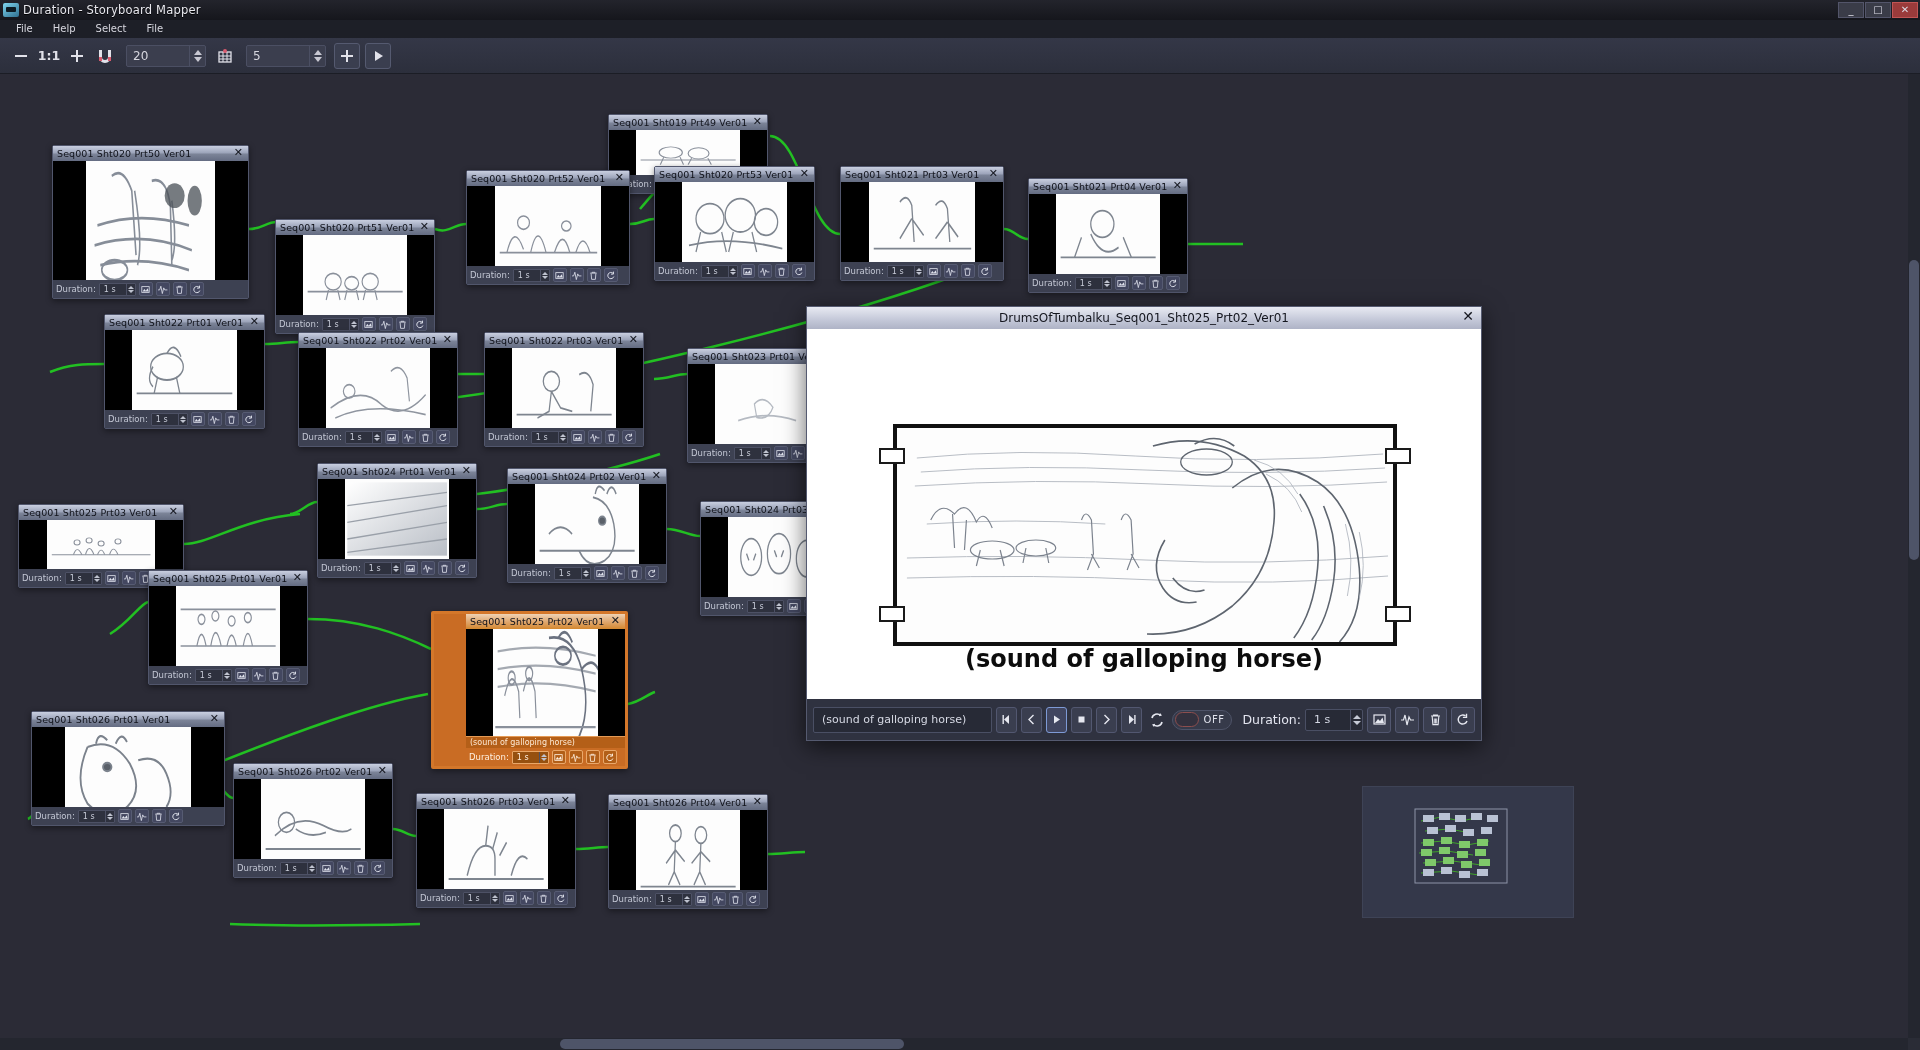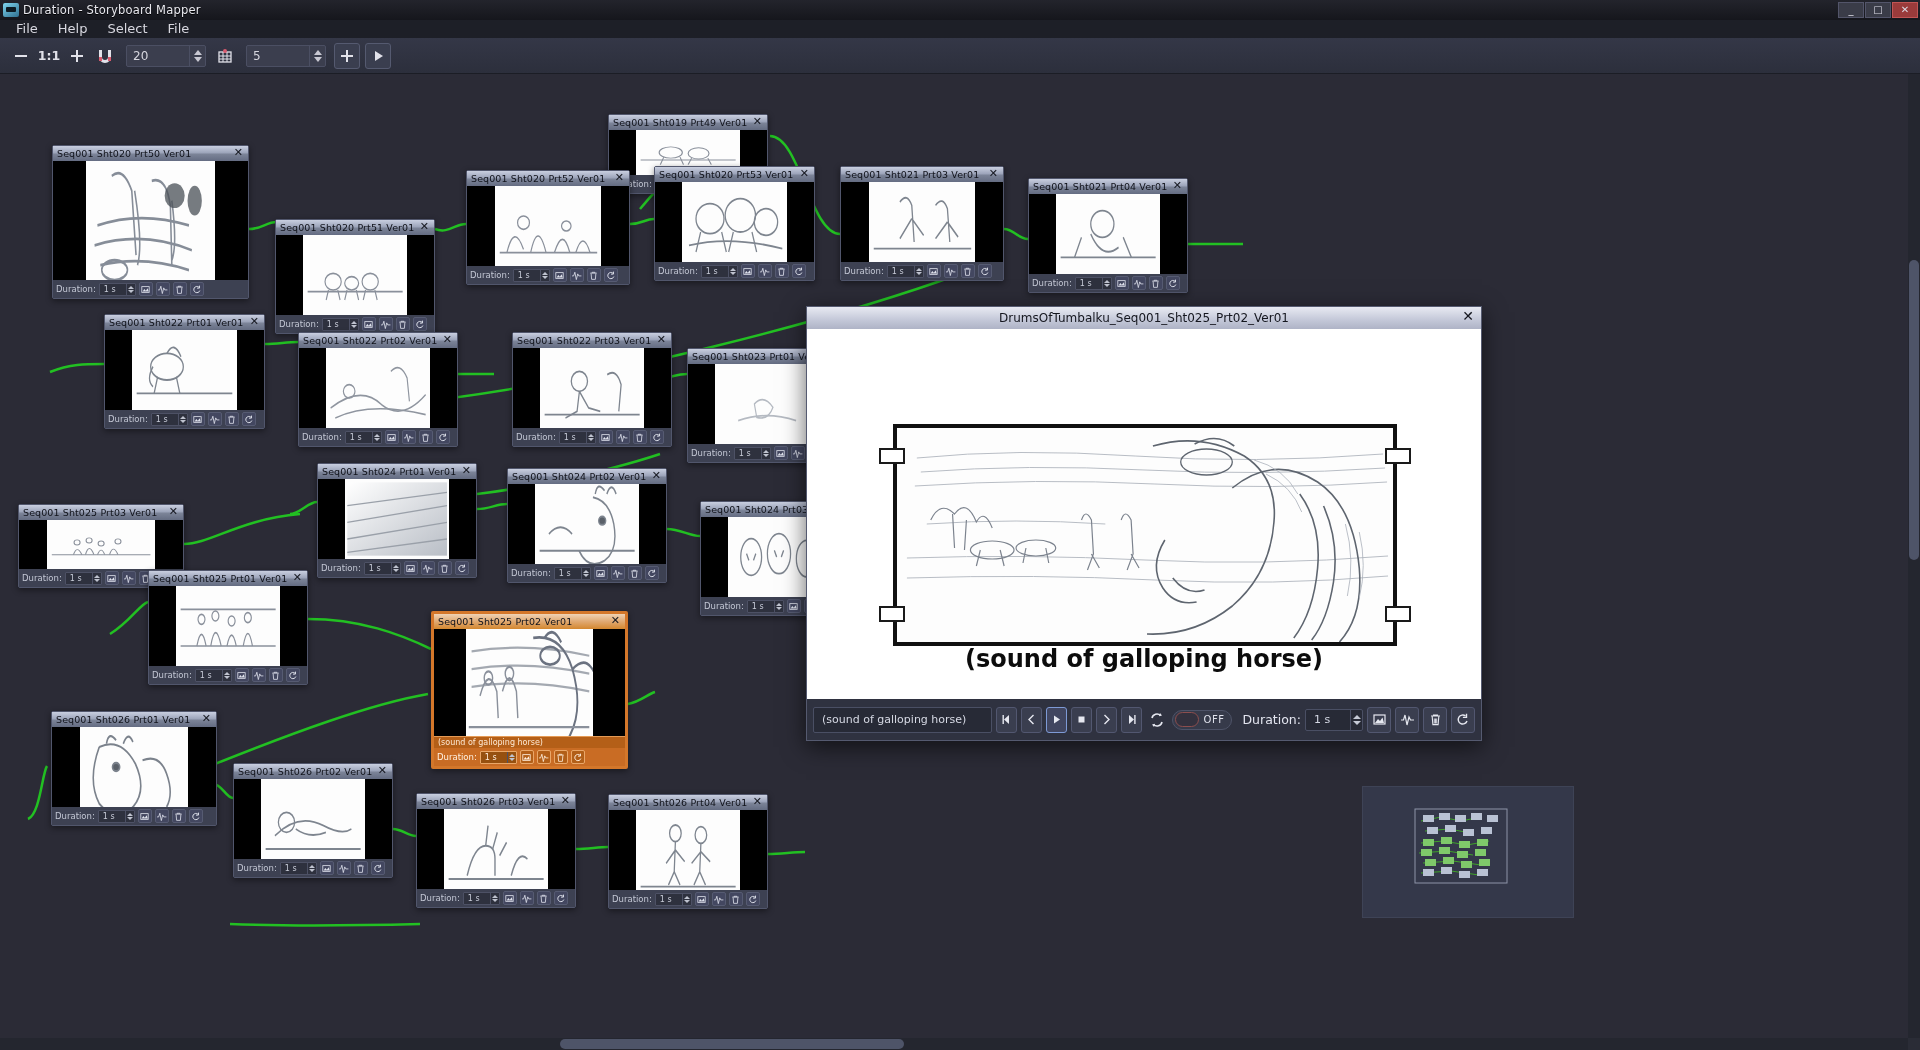--- a/index.html
+++ b/index.html
@@ -37,21 +37,21 @@
     font-size: 10px; line-height: 14px; text-align: center;
   }
   #titlebar .tb-btn.close { background: #9a3b3b; border-color:#c05555; }
 
   
   #menubar {
     position: absolute; left: 0; top: 20px; width: 1920px; height: 18px;
     background: #1d1f27; display: flex; align-items: center; padding-left: 6px;
   }
   #menubar .menu-item {
-    color: #d8d8e0; font-size: 13px; padding: 0 10px; line-height: 18px;
+    color: #d8d8e0; font-size: 10px; padding: 0 10px; line-height: 18px;
     cursor: default;
   }
 
   
   #toolbar {
     position: absolute; left: 0; top: 38px; width: 1920px; height: 36px;
     background: linear-gradient(180deg,#343747 0%, #2c2f3c 100%);
     border-bottom: 1px solid #1b1d25;
     display: flex; align-items: center; gap: 2px; padding-left: 8px;
   }
@@ -132,21 +132,21 @@
   .node .n-foot .f-ar i.u { border-bottom:3px solid #bfc3cf; }
   .node .n-foot .f-ar i.d { border-top:3px solid #bfc3cf; }
   .node .n-foot .f-btn {
     width: 14px; height: 14px; border: 1px solid #565b72; border-radius: 2px;
     background: #434760; display:flex; align-items:center; justify-content:center;
     color: #dfe2ec;
   }
   .node .n-foot .f-btn svg { display:block; }
 
   
-  .node.sel { border: 3px solid #d4772a; background: #c96c24; }
+  .node.sel { border: 3px solid #d4772a; background: #c96c24; padding-left: 32px; }
   .node.sel .n-title {
     background: linear-gradient(180deg,#f0d2b4 0%, #e0a972 50%, #d4872f 100%);
   }
   .node.sel .n-caption { background: #b45f18; color: #fde9d4; border-top-color:#e49a55; }
   .node.sel .n-foot { background: #c96c24; }
   .node.sel .n-foot .f-lab { color: #fff0e0; }
   .node.sel .n-foot .f-spin { background:#96500f; border-color:#e9a768; }
   .node.sel .n-foot .f-spin span { color:#ffeede; }
   .node.sel .n-foot .f-btn { background:#b25f18; border-color:#eaa86a; color:#fff1e2; }
   .arrowmark {
@@ -819,21 +819,21 @@
             </svg>
           </span>
       <span class="f-btn">
         <svg width="10" height="9" viewBox="0 0 12 11">
               <path d="M9.5 6.8 a3.8 3.8 0 1 1 -1.2 -4.2" fill="none" stroke="currentColor" stroke-width="1.2"></path>
               <path d="M9 .8 v3 h-3" fill="none" stroke="currentColor" stroke-width="1.2"></path>
             </svg>
           </span>
     </div>
       </div>
-      <div class="node" style="left: 512px; top: 258px; width: 160px;">
+      <div class="node" style="left: 484px; top: 258px; width: 160px;">
         <div class="n-title">
        <span class="t-label">Seq001 Sht022 Prt03 Ver01</span>
        <span class="n-close">✕</span>
      </div>
      <div class="n-body" style="height:80px">
        <div style="position:absolute;left:0;top:0;bottom:0;width:17%;background:#000"></div>
        <div style="position:absolute;right:0;top:0;bottom:0;width:17%;background:#000"></div>
        <div style="position:absolute;left:17%;right:17%;top:0;bottom:0"><svg width="100%" height="100%" viewBox="0 0 90 48" preserveAspectRatio="none">
     <rect x="0" y="0" width="90" height="48" fill="#fdfdfd"></rect>
               <g stroke="#7e858f" stroke-width="1.1" fill="none">
@@ -1245,21 +1245,21 @@
             </svg>
           </span>
       <span class="f-btn">
         <svg width="10" height="9" viewBox="0 0 12 11">
               <path d="M9.5 6.8 a3.8 3.8 0 1 1 -1.2 -4.2" fill="none" stroke="currentColor" stroke-width="1.2"></path>
               <path d="M9 .8 v3 h-3" fill="none" stroke="currentColor" stroke-width="1.2"></path>
             </svg>
           </span>
     </div>
       </div>
-      <div class="node" style="left: 51px; top: 637px; width: 166px;">
+      <div class="node" style="left: 31px; top: 637px; width: 194px;">
         <div class="n-title">
        <span class="t-label">Seq001 Sht026 Prt01 Ver01</span>
        <span class="n-close">✕</span>
      </div>
      <div class="n-body" style="height:80px">
        <div style="position:absolute;left:0;top:0;bottom:0;width:17%;background:#000"></div>
        <div style="position:absolute;right:0;top:0;bottom:0;width:17%;background:#000"></div>
        <div style="position:absolute;left:17%;right:17%;top:0;bottom:0"><svg width="100%" height="100%" viewBox="0 0 90 48" preserveAspectRatio="none">
     <rect x="0" y="0" width="90" height="48" fill="#fdfdfd"></rect>
               <g stroke="#7b828c" stroke-width="1.3" fill="none">

